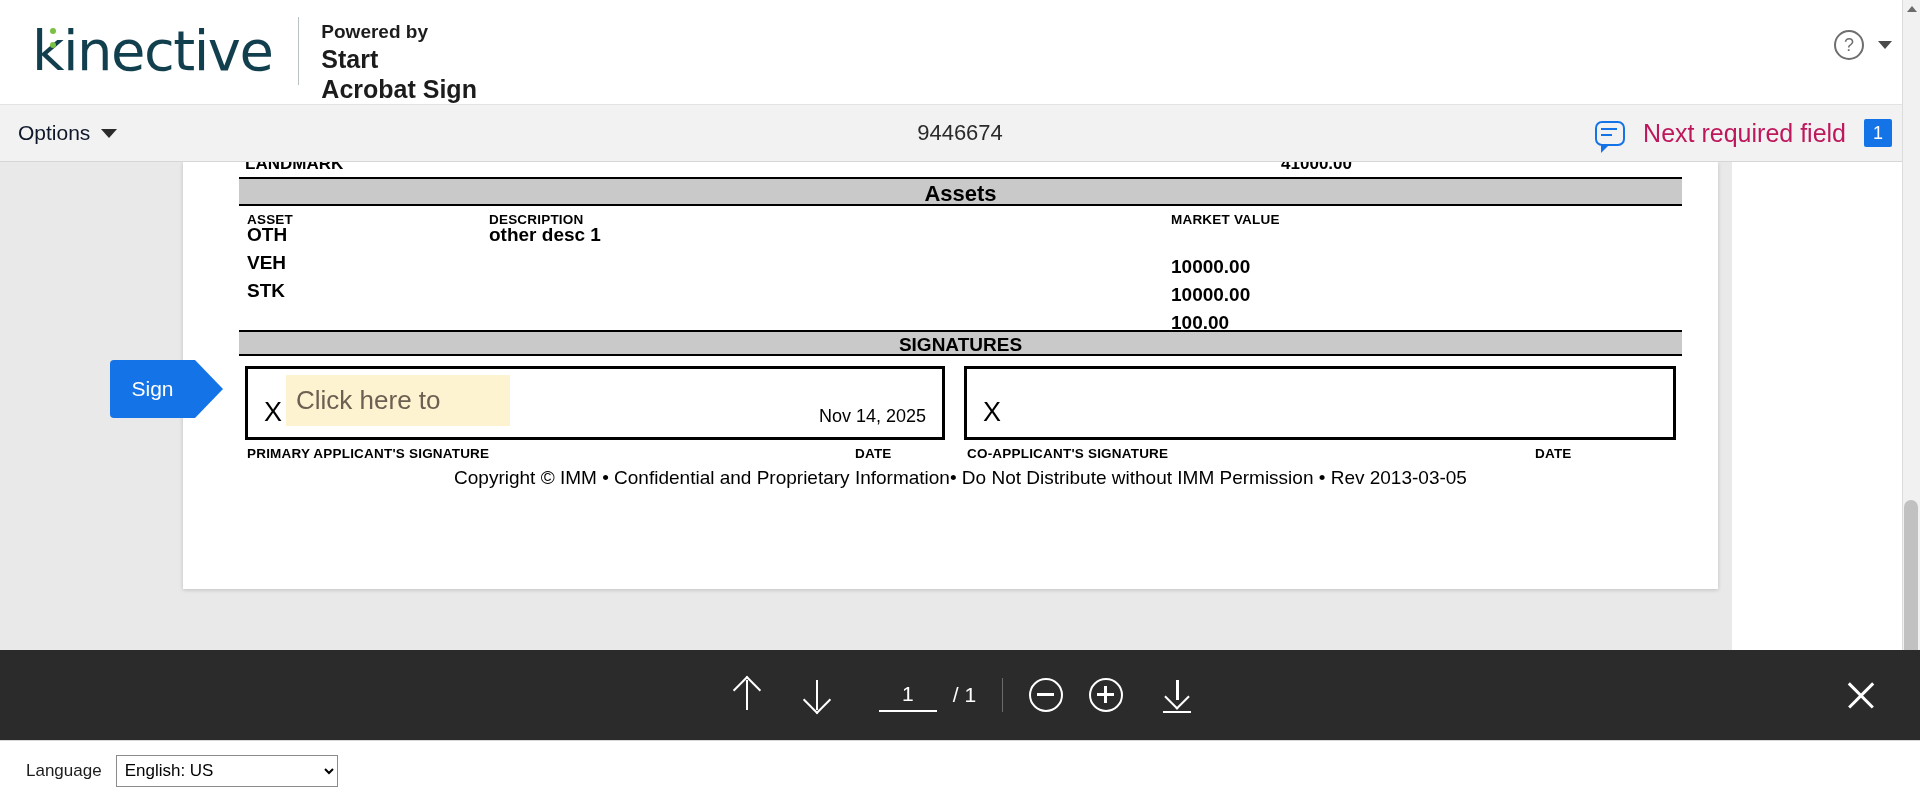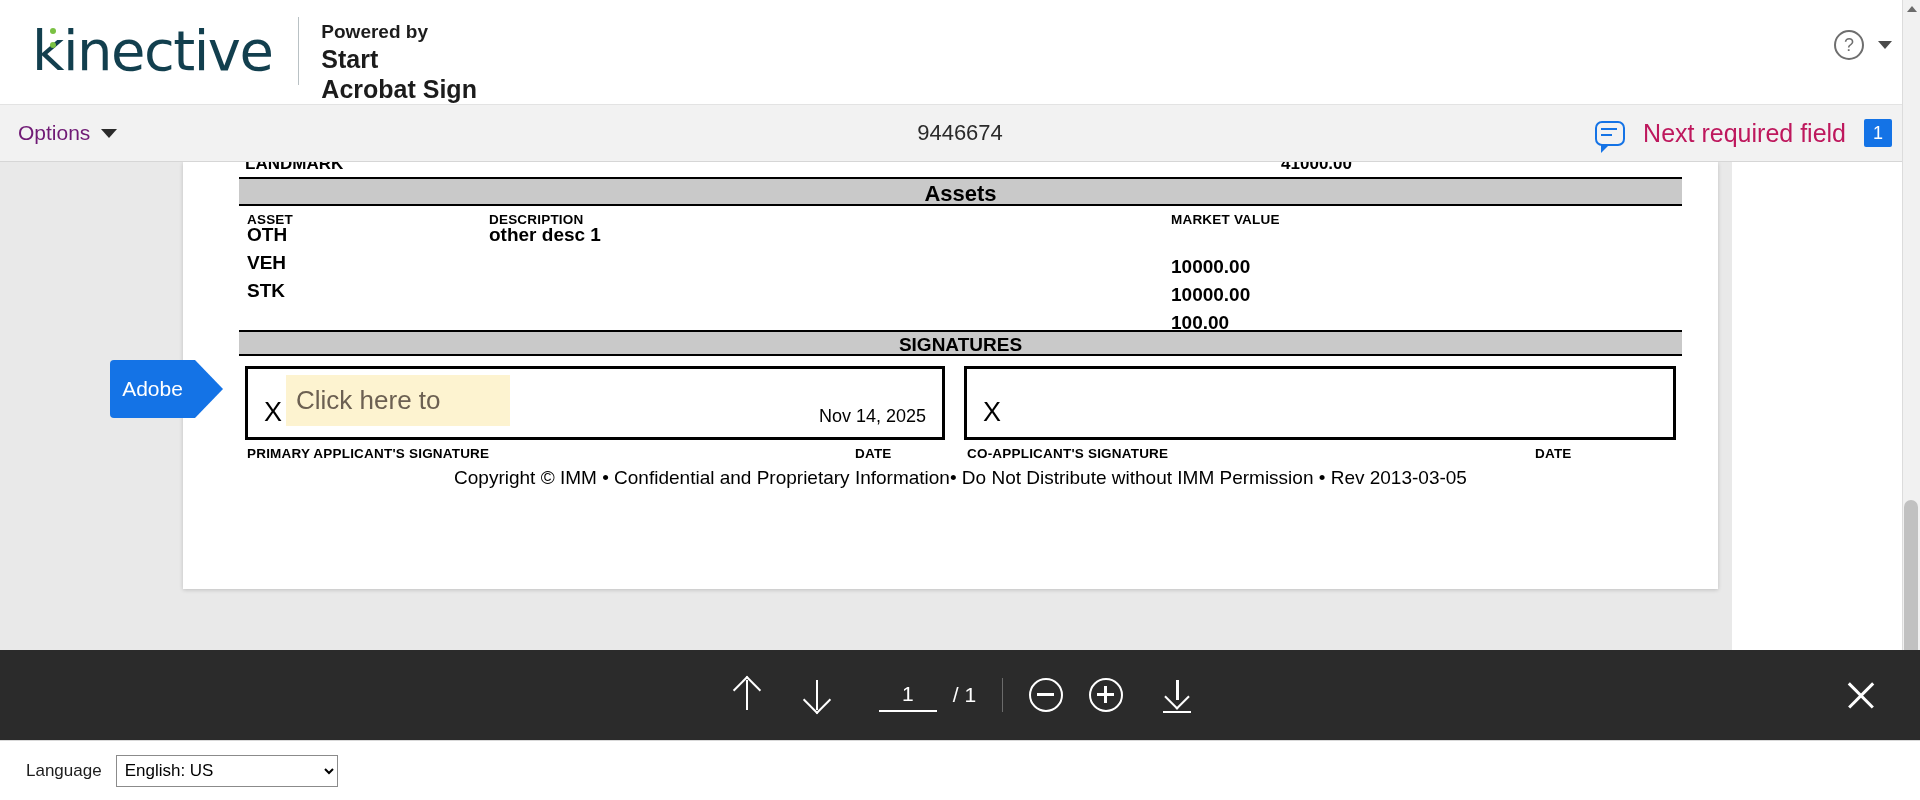--- a/index.html
+++ b/index.html
@@ -102,21 +102,21 @@
     border-bottom: 1px solid #d6d6d6;
     display: flex;
     align-items: center;
   }
   .options {
     margin-left: 18px;
     display: flex;
     align-items: center;
     gap: 11px;
     font-size: 21px;
-    color: #701a75;
+    color: #0f172a;
     cursor: pointer;
   }
   .options .caret {
     width: 0; height: 0;
     border-left: 8px solid transparent;
     border-right: 8px solid transparent;
     border-top: 9px solid #2b2b2b;
   }
   .doc-title {
     position: absolute;
@@ -631,21 +631,21 @@
         <span class="sig-label p">PRIMARY APPLICANT'S SIGNATURE</span>
         <span class="sig-label pd">DATE</span>
         <span class="sig-label c">CO-APPLICANT'S SIGNATURE</span>
         <span class="sig-label cd">DATE</span>
 
         <div class="copyright">Copyright © IMM • Confidential and Proprietary Information• Do Not Distribute without IMM Permission • Rev 2013-03-05</div>
       </div>
     </div>
 
     <div class="start-flag">
-      <div class="body">Adobe</div>
+      <div class="body">Sign</div>
       <div class="arrow"></div>
     </div>
   </div>
 
   <div class="scrollbar-track">
     <div class="scroll-arrow up">
         <i></i>
       </div>
     <div class="scroll-thumb"></div>
     <div class="scroll-arrow down">

